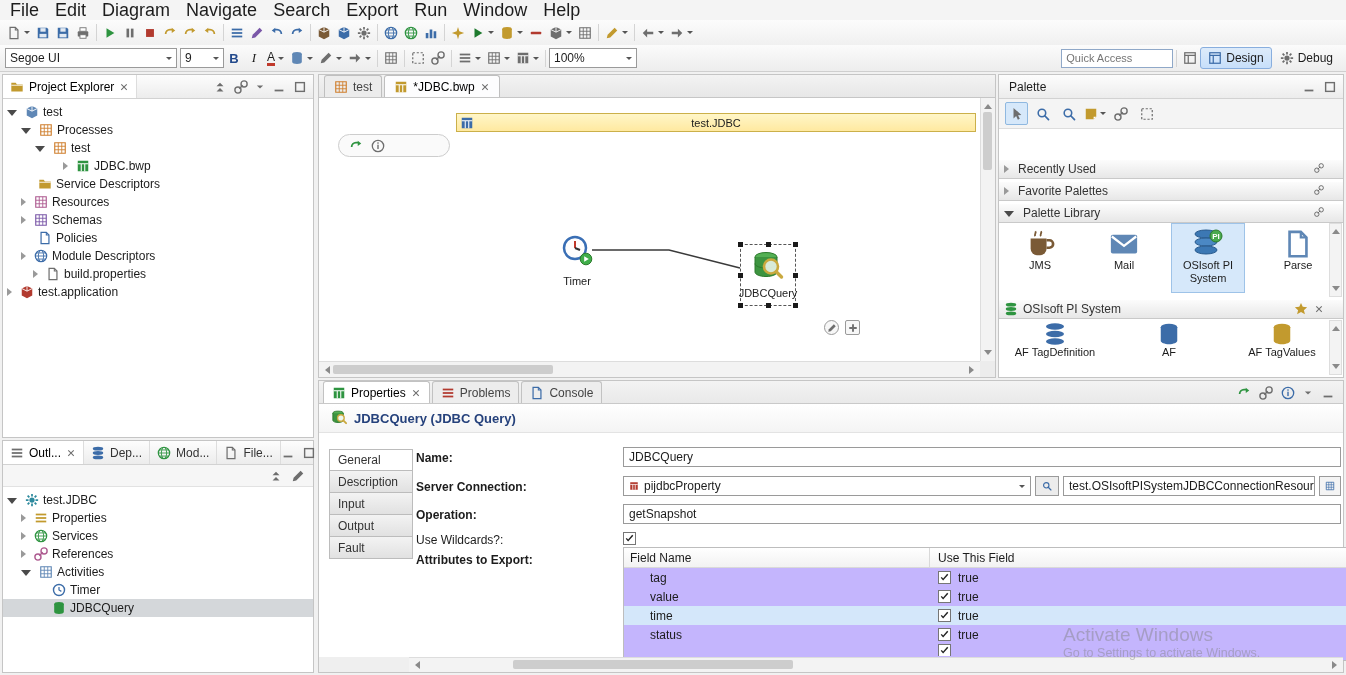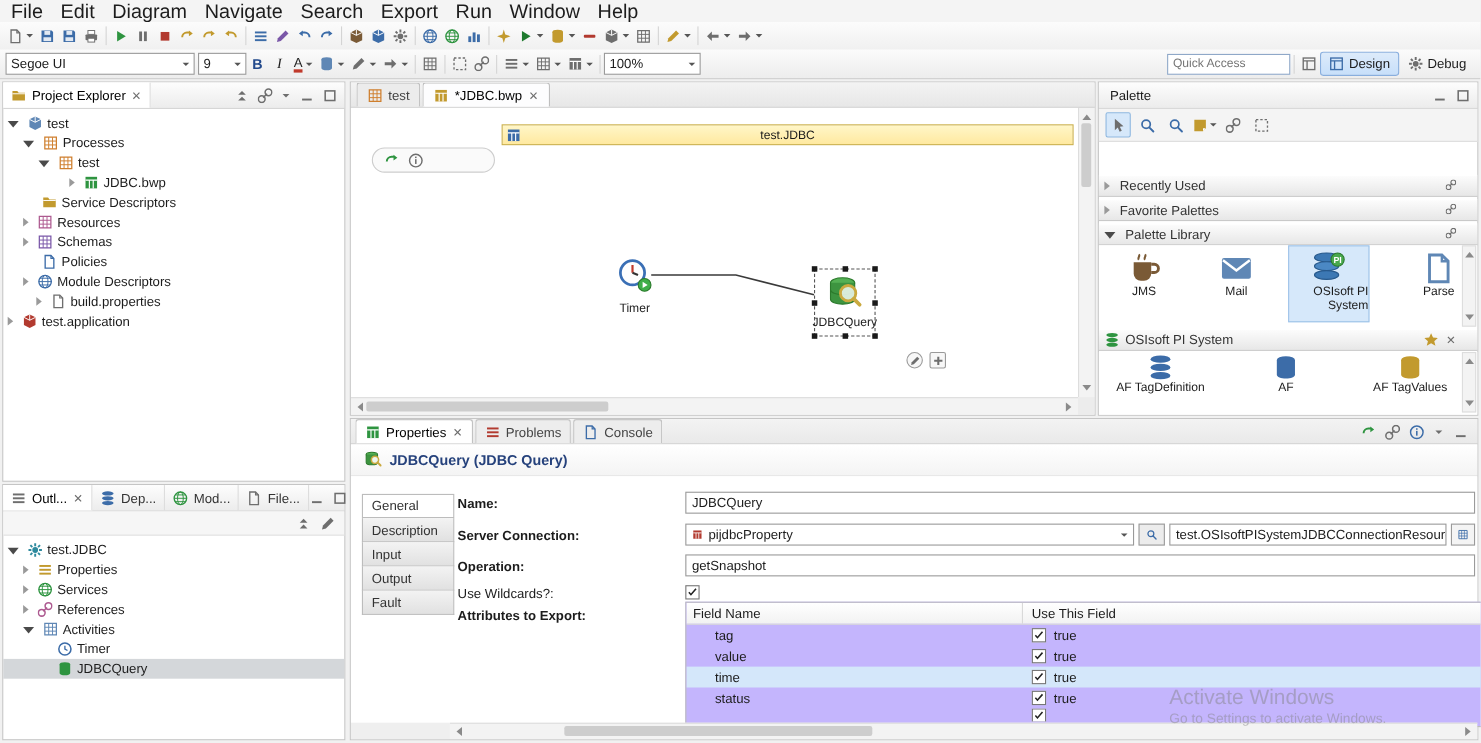--- a/index.html
+++ b/index.html
@@ -69,21 +69,21 @@
 .arr.u{border-bottom:5px solid #8a8a8a;margin-bottom:2px}.arr.d{border-top:5px solid #8a8a8a;margin-top:2px}
 .arr.l{border-right:5px solid #8a8a8a;margin-right:2px}.arr.r{border-left:5px solid #8a8a8a;margin-left:2px}
 .thv{width:9px;background:#cdcdcd;border-radius:2px;position:absolute}
 .thh{height:9px;background:#cdcdcd;border-radius:2px;position:absolute}
 
 .ptools{position:absolute;left:0;top:24px;width:100%;height:30px;background:#f4f4f4;border-bottom:1px solid #ddd;display:flex;align-items:center;gap:3px;padding:0 6px}
 .tool{width:23px;height:23px;display:inline-flex;align-items:center;justify-content:center;border:1px solid transparent;border-radius:2px}
 .tool.on{background:#d6e8fa;border-color:#8fb8e0}
 .psec{position:absolute;left:0;width:100%;height:20px;display:flex;align-items:center;gap:5px;padding:0 5px;background:linear-gradient(#fcfcfc,#e7e7e7);border-top:1px solid #fff;border-bottom:1px solid #c9c9c9;font-size:12px;color:#333}
 .psec .right{margin-left:auto;padding-right:14px}
-.pitem{position:absolute;width:74px;height:70px;display:flex;flex-direction:column;align-items:center;padding-top:5px;font-size:11px;text-align:right;line-height:1.15;border:1px solid transparent}
+.pitem{position:absolute;width:74px;height:70px;display:flex;flex-direction:column;align-items:center;padding-top:5px;font-size:11px;text-align:center;line-height:1.15;border:1px solid transparent}
 .pitem.sel{background:#d6e8fa;border-color:#9ec3e8}
 .gitem{position:absolute;width:96px;height:54px;display:flex;flex-direction:column;align-items:center;padding-top:2px;font-size:11px;text-align:center}
 .minisb{position:absolute;width:13px;background:#f3f3f3;border:1px solid #ddd;display:flex;flex-direction:column;align-items:center;justify-content:space-between;padding:1px 0}
 
 .vtabs{height:23px;display:flex;align-items:flex-end;background:linear-gradient(#f3f3f3,#e9e9e9);border-bottom:1px solid #c9c9c9;padding-left:4px;gap:2px}
 .vtab{display:flex;align-items:center;gap:5px;height:22px;padding:0 8px;border:1px solid #c2c2c2;border-bottom:none;border-radius:3px 3px 0 0;background:#ededed;font-size:12px;color:#444}
 .vtab.active{background:#fff;color:#000}
 .vtabs-right{margin-left:auto;display:flex;align-items:center;gap:8px;padding:0 8px 3px 0}
 .prhead{height:29px;display:flex;align-items:center;gap:7px;padding:0 12px;background:linear-gradient(#ffffff,#f4f4f4);border-bottom:1px solid #e3e3e3}
 .prtitle{font-size:13px;font-weight:bold;color:#26427c}
@@ -925,21 +925,21 @@
       <svg width="30" height="30" viewBox="0 0 30 30">
         <ellipse cx="13" cy="5" rx="11" ry="4" fill="#3c78b4"></ellipse>
           <ellipse cx="13" cy="5" rx="11" ry="4" fill="none" stroke="#27598c"></ellipse>
         <ellipse cx="13" cy="13" rx="11" ry="4" fill="#4b88c4" stroke="#27598c"></ellipse>
         <ellipse cx="13" cy="21" rx="11" ry="4" fill="#3c78b4" stroke="#27598c"></ellipse>
         <circle cx="23" cy="7" r="6" fill="#49a94e" stroke="#2c7a2c"></circle>
         <text x="23" y="9.8" font-size="8" font-weight="bold" fill="#fff" text-anchor="middle">PI</text>
       </svg>
       <div>OSIsoft PI System</div>
     </div>
-    <div class="pitem" style="left:272px">
+    <div class="pitem" style="left:262px">
       <svg class="big c-steel">
           <use href="#s-doc"></use>
         </svg>
       <div>Parse</div>
     </div>
     <div class="minisb" style="right:1px;top:0;height:74px">
       <span class="arr u"></span>
       <span class="arr d"></span>
     </div>
   </div>

